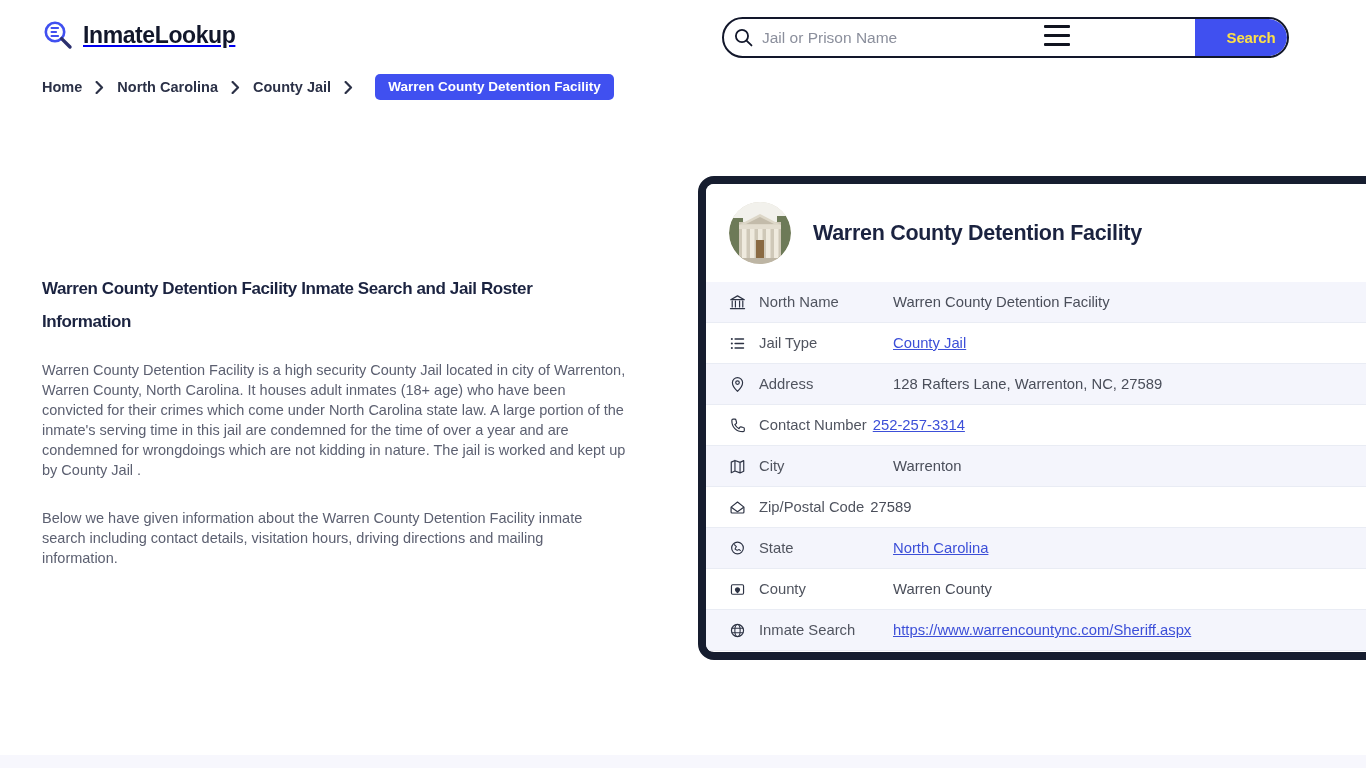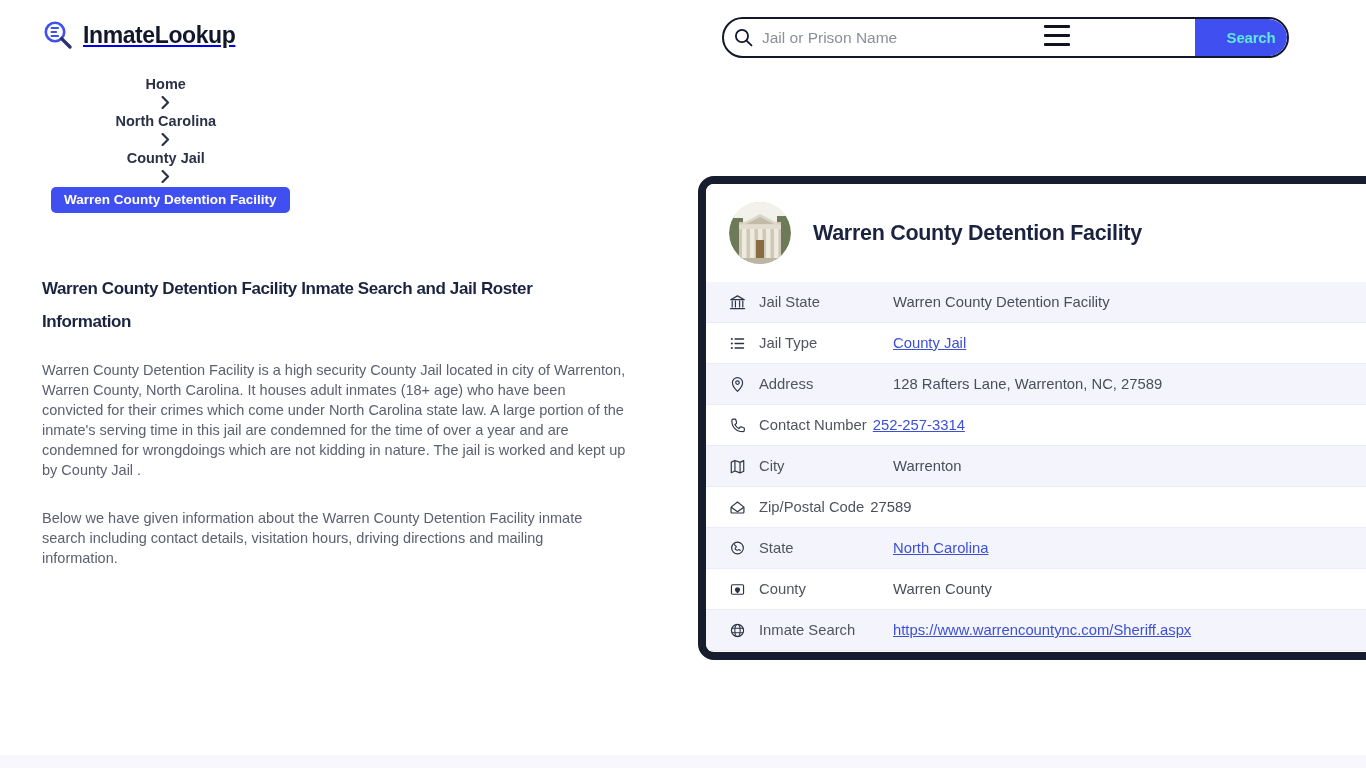--- a/index.html
+++ b/index.html
@@ -42,41 +42,40 @@
   .search-input {
     flex: 1 1 auto; height: 100%;
     border: none; outline: none; background: transparent;
     font-family: "Liberation Sans", sans-serif;
     font-size: 15.5px; color: #12172b;
   }
   .search-input::placeholder { color: #8b8f9c; }
   .search-btn {
     flex: 0 0 92px; height: 100%;
     background: #4050f0; border: none; cursor: pointer;
-    color: #5eead4; font-family: "Liberation Sans", sans-serif;
+    color: #fde047; font-family: "Liberation Sans", sans-serif;
     font-size: 15px; font-weight: 700; letter-spacing: -0.2px;
     border-radius: 0 20px 20px 0;
     display: flex; align-items: center; justify-content: center; padding-left: 20px;
   }
   .hamburger {
     position: absolute; right: 42px; top: 25px;
     width: 26px; height: 21px; cursor: pointer;
     display: flex; flex-direction: column; justify-content: space-between;
   }
   .hamburger span {
     display: block; width: 100%; height: 3.2px;
     background: #10131f; border-radius: 1px;
   }
 
   
   .breadcrumb {
     position: absolute; left: 42px; top: 76px;
     display: flex; align-items: center; gap: 4px;
     height: 22px;
-    flex-direction: column;
   }
   .crumb {
     font-size: 14.5px; font-weight: 700; color: #2b3147;
     text-decoration: none; white-space: nowrap;
   }
   .crumb-sep {
     display: inline-flex; align-items: center;
     margin: 0 9px; color: #2b3147;
   }
   .crumb-current {
@@ -252,21 +251,21 @@
   </div>
 
   <div class="rows">
 
     <div class="row">
       <span class="row-icon">
         <svg width="17" height="17" viewBox="0 0 18 18">
             <path d="M9 2 L16.2 6 H1.8 Z M3.4 7.4 v6.4 M6.8 7.4 v6.4 M11.2 7.4 v6.4 M14.6 7.4 v6.4 M1.5 15.4 h15" fill="none" stroke="#2d3344" stroke-width="1.25" stroke-linecap="round" stroke-linejoin="round"></path>
           </svg>
       </span>
-      <span class="row-label w">Jail State</span>
+      <span class="row-label w">North Name</span>
       <span class="row-value">Warren County Detention Facility</span>
     </div>
 
     <div class="row">
       <span class="row-icon">
         <svg width="17" height="17" viewBox="0 0 18 18">
             <path d="M6.4 4.2h9 M6.4 9h9 M6.4 13.8h9" stroke="#2d3344" stroke-width="1.4" stroke-linecap="round"></path>
             <circle cx="3" cy="4.2" r="1.1" fill="#2d3344"></circle>
             <circle cx="3" cy="9" r="1.1" fill="#2d3344"></circle>
             <circle cx="3" cy="13.8" r="1.1" fill="#2d3344"></circle>

